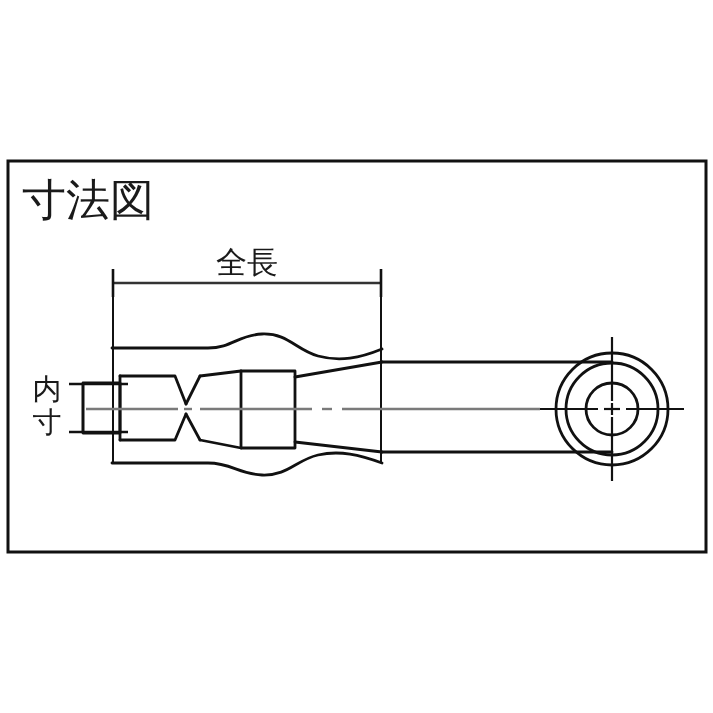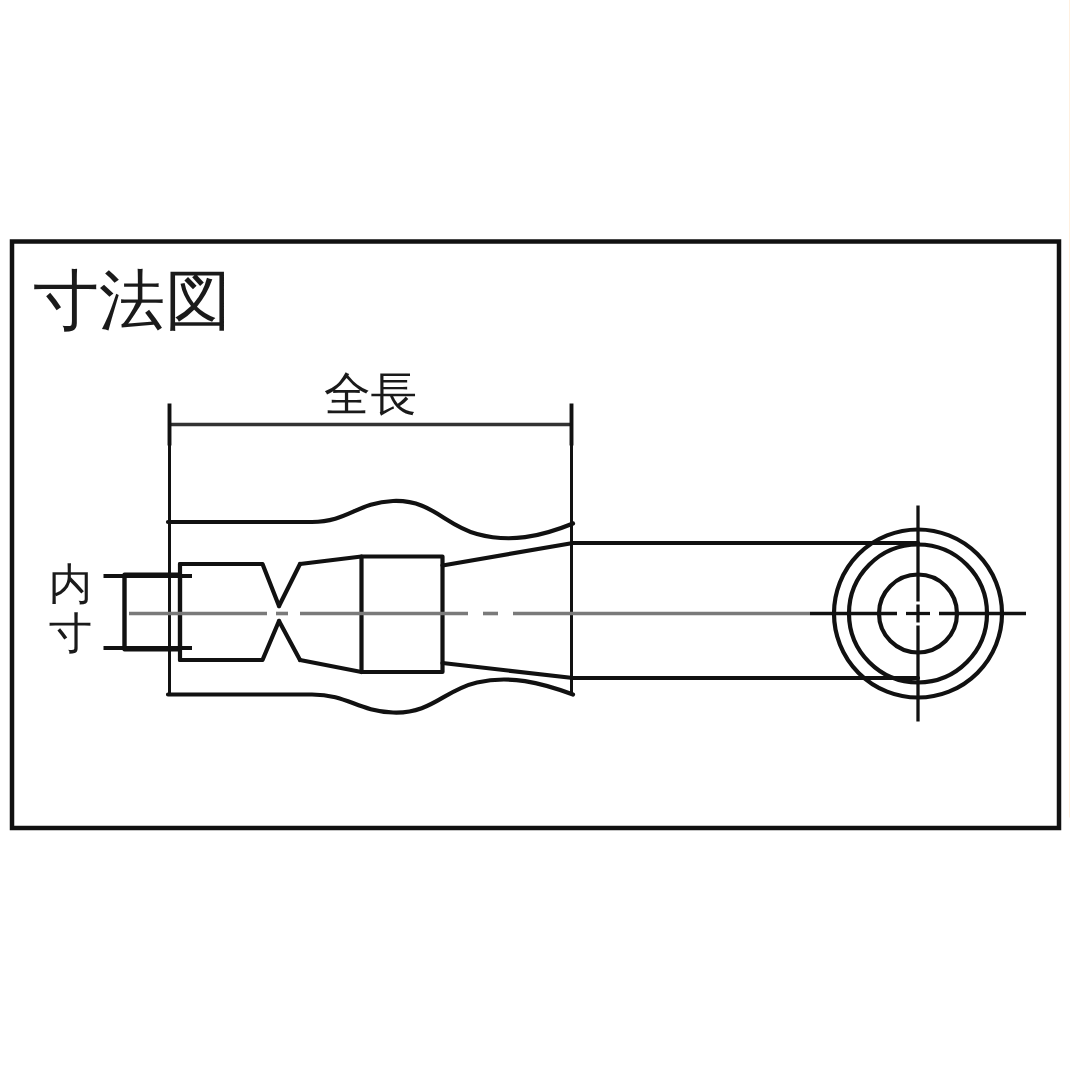--- a/index.html
+++ b/index.html
@@ -10,21 +10,21 @@
   body {
     width: 713px;
     height: 713px;
     font-family: "DejaVu Sans", "Liberation Sans", sans-serif;
     overflow: hidden;
   }
   #canvas-root {
     position: relative;
     width: 713px;
     height: 545px;
-    background: #fdba74;
+    background: #15803d;
   }
   #drawing-svg {
     position: absolute;
     left: 0;
     top: 0;
     width: 713px;
     height: 713px;
     display: block;
   }
   .txt {

